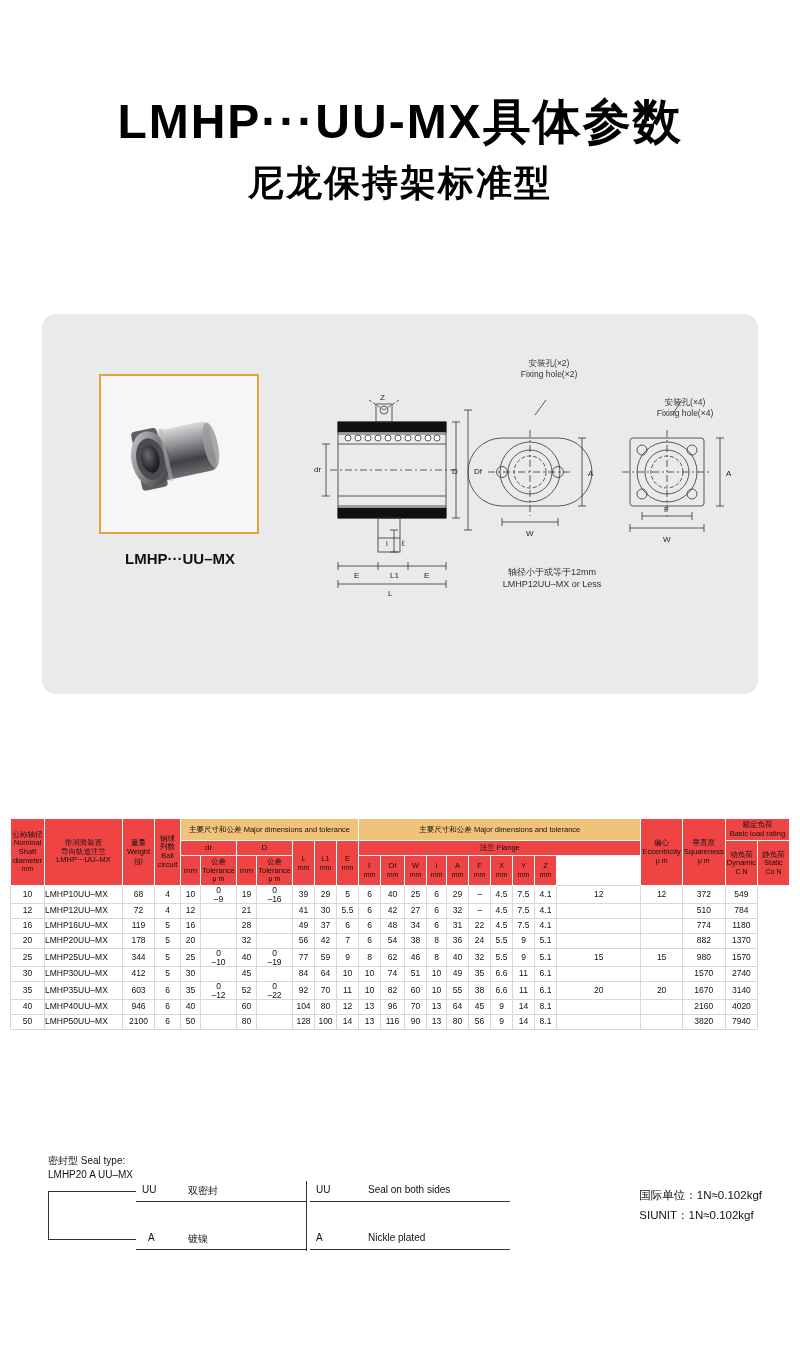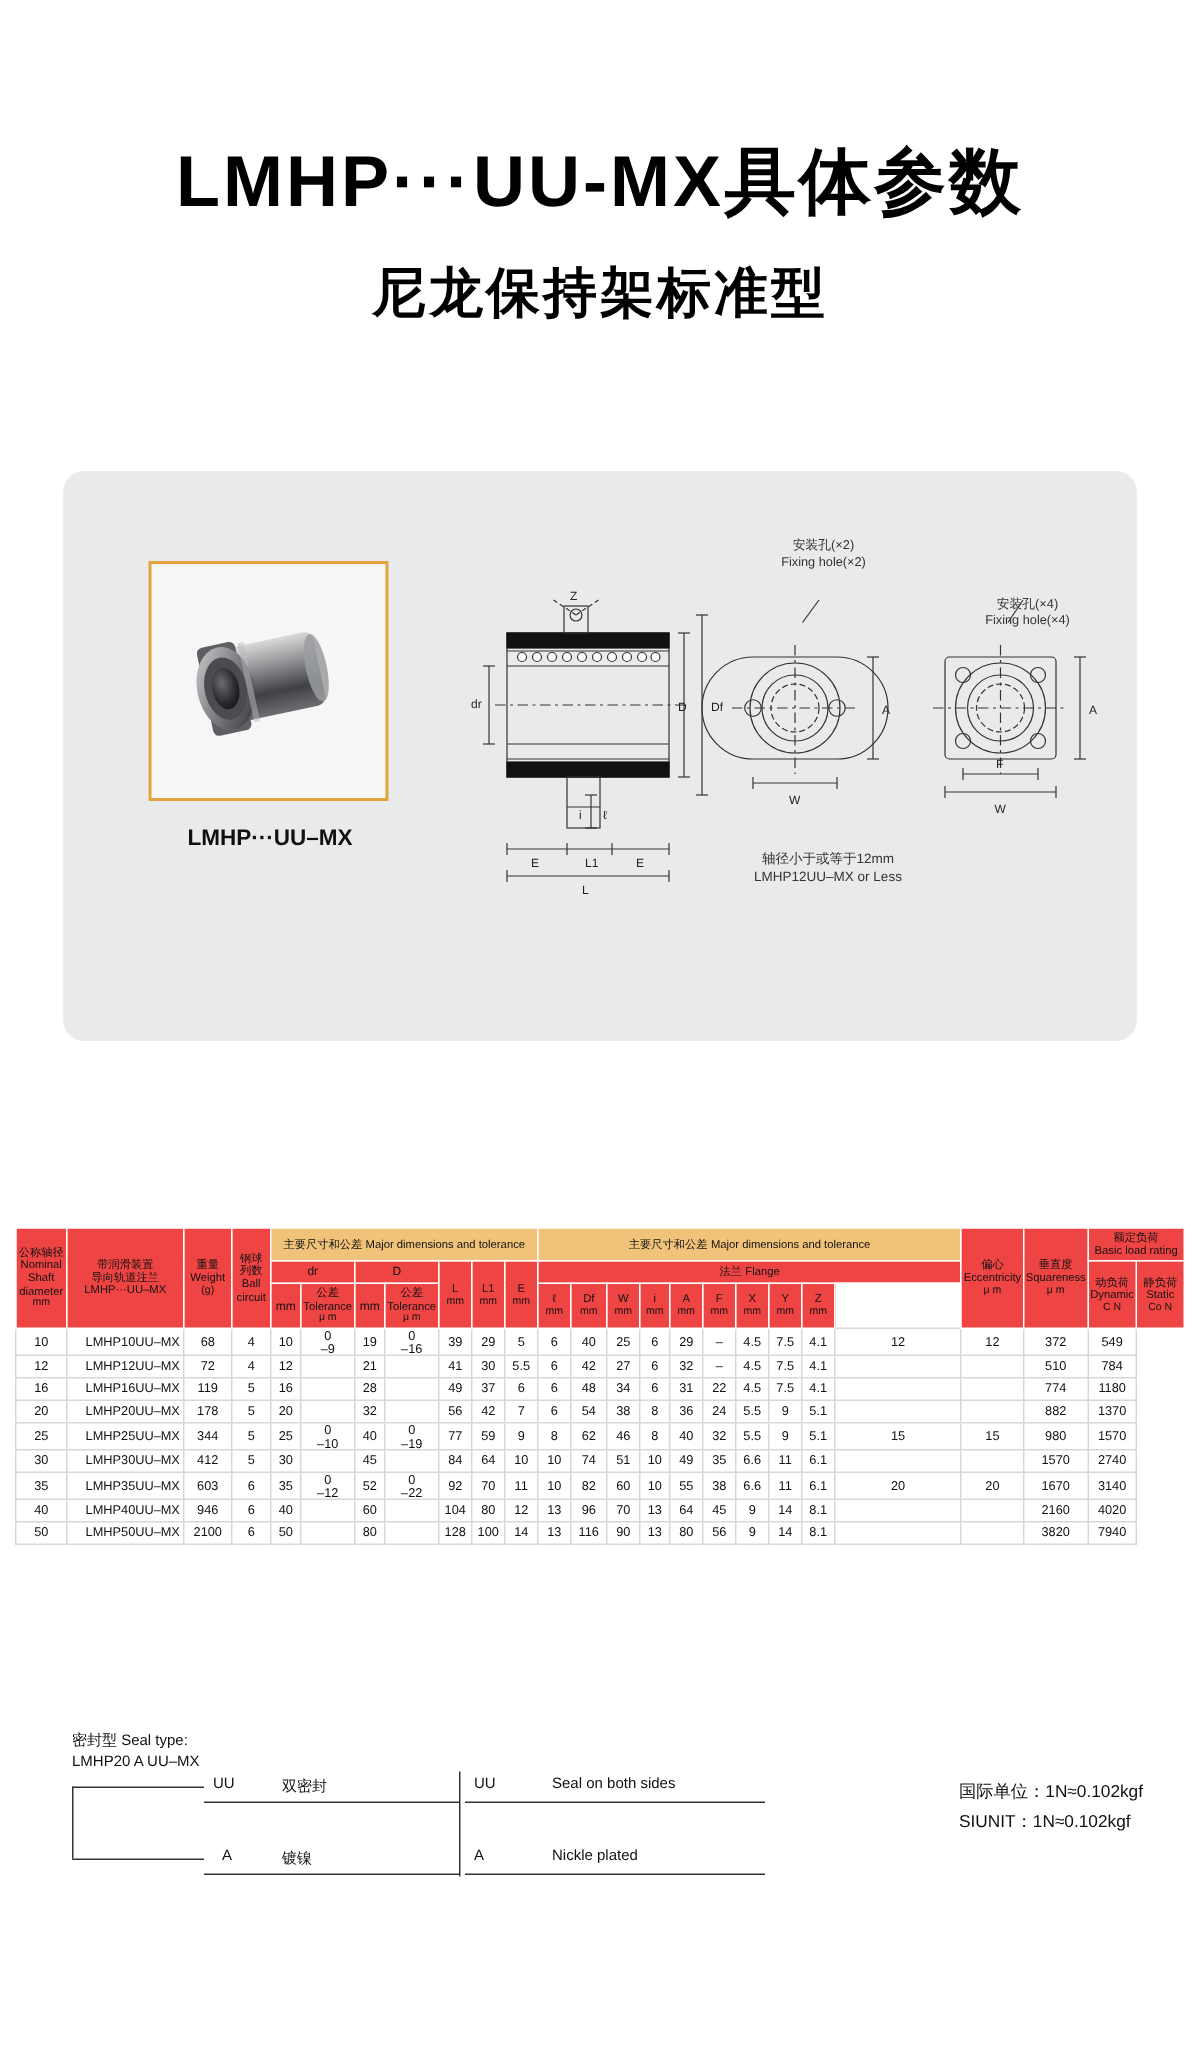--- a/index.html
+++ b/index.html
@@ -20,21 +20,21 @@
     letter-spacing: 2px;
     margin-top: 96px;
     line-height: 1.1;
     color: #000;
   }
   .title-sub {
     text-align: center;
     font-size: 36px;
     font-weight: bold;
     letter-spacing: 2px;
-    margin-top: 22px;
+    margin-top: 10px;
     color: #000;
   }
 
   
   .illus-panel {
     position: absolute;
     left: 42px; top: 314px;
     width: 716px; height: 380px;
     background: #e9eaec;
     border-radius: 14px;
@@ -98,21 +98,21 @@
     font-weight: normal;
     padding: 2px 1px;
   }
   table.spec thead th.grp { background: #f1c27a; }
   table.spec tbody td {
     background: #ffffff;
     border: 1px solid #d8d8d8;
     height: 15px;
     font-size: 8.5px;
   }
-  table.spec tbody td.name { text-align: center; padding-left: 10px; }
+  table.spec tbody td.name { text-align: left; padding-left: 0; }
   .hdr-cn { font-size: 7.5px; display: block; }
   .hdr-en { font-size: 7.5px; display: block; }
   .hdr-u  { font-size: 7px; display: block; }
 
   
   .seal {
     position: absolute;
     left: 48px; top: 1154px;
     width: 440px;
     font-size: 10px;

